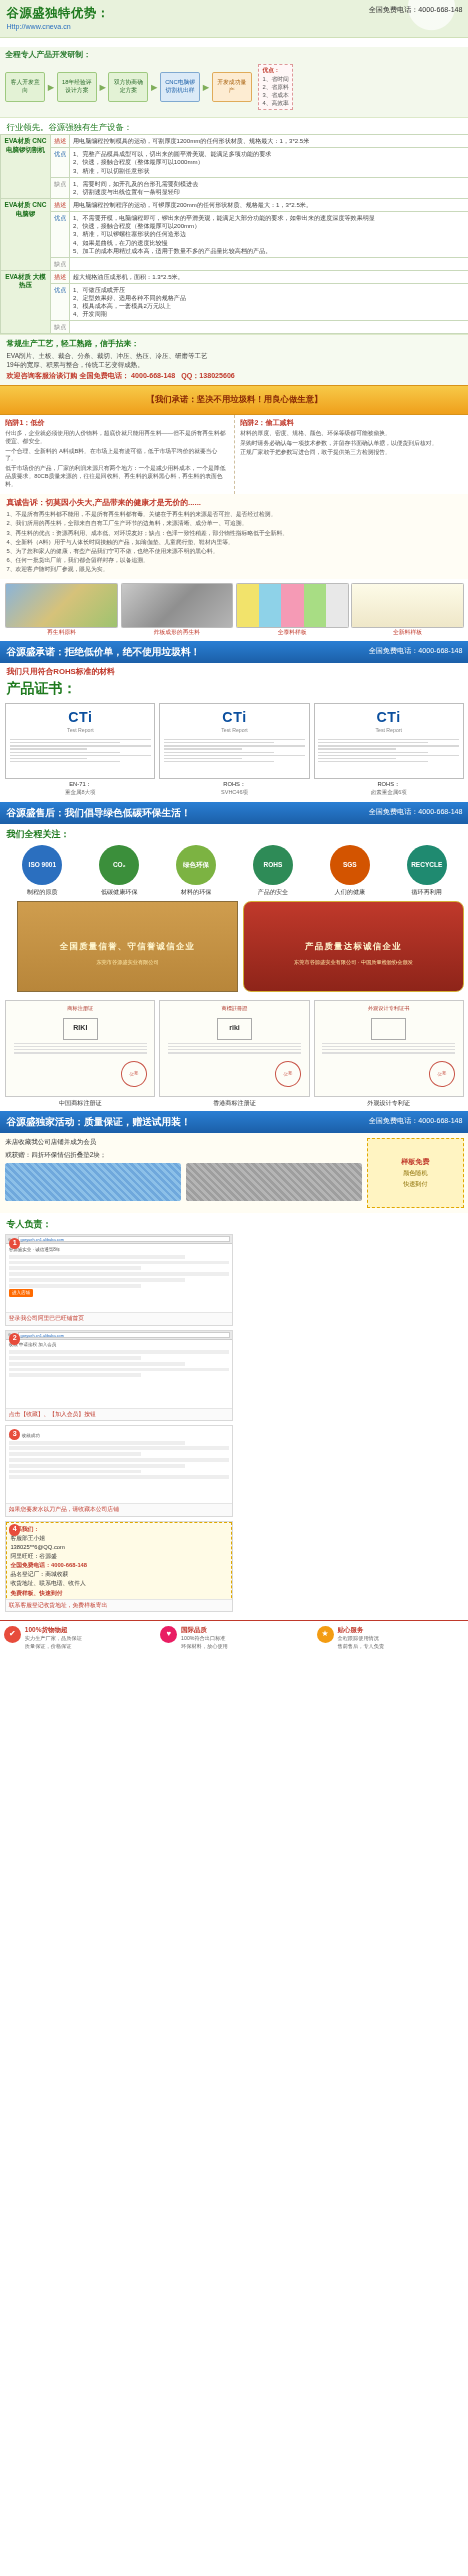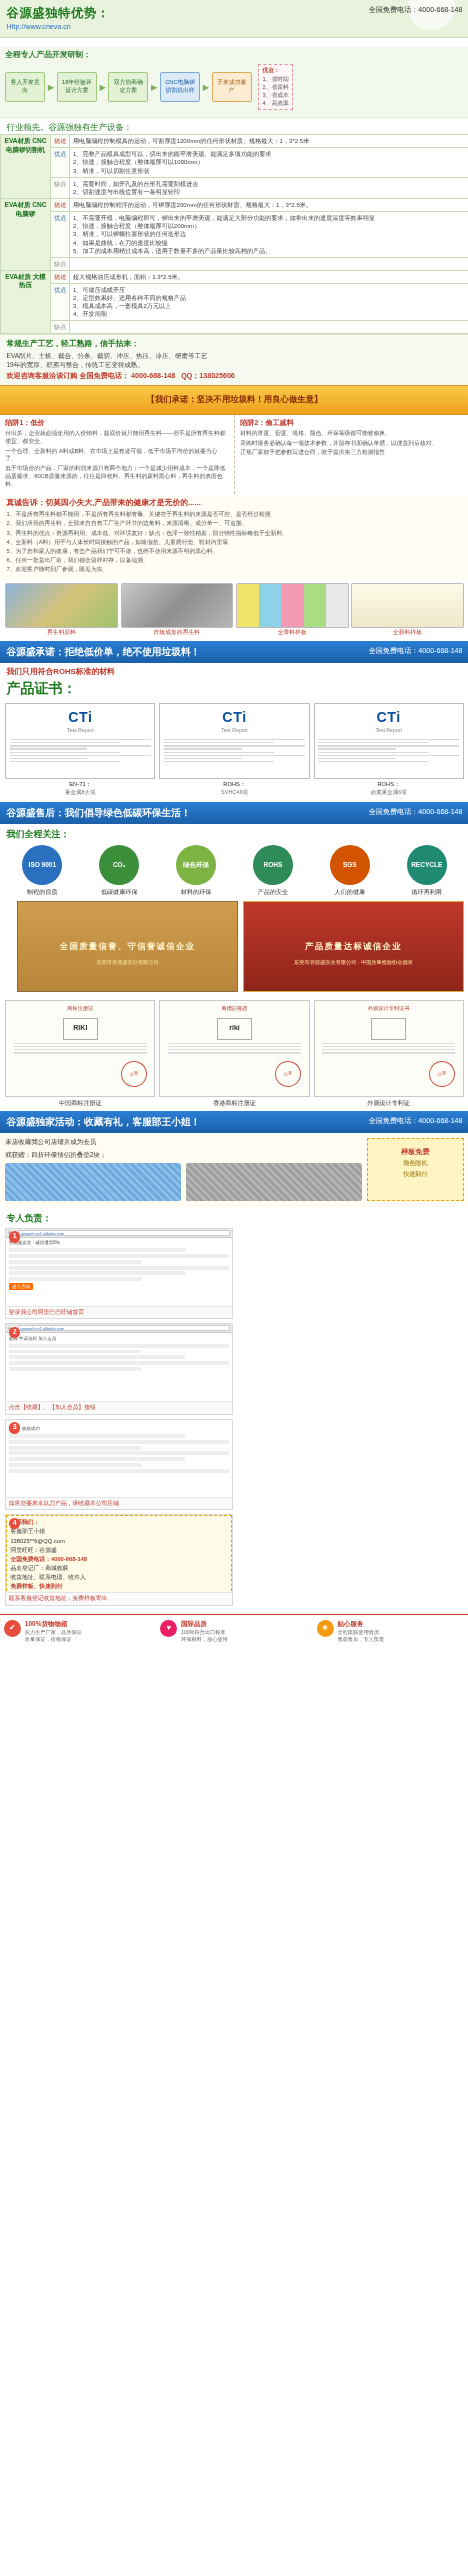--- a/index.html
+++ b/index.html
@@ -136,21 +136,21 @@
   .b3{background:#7cb342;}
   .b4{background:#2e8b57;}
   .b5{background:#d35400;}
   .b6{background:#1f8a70;}
   .attn-cap { font-size:6.1px; color:#333; margin-top:2.6px; }
 
   
   .plaques { display:flex; gap:5.2px; padding:3.9px 5.2px; }
   .plaque { flex:1; height:91px; border:1.9px solid #8a6d3b; position:relative; }
   .plaque.gold { background:linear-gradient(#cf9d4e,#b8863a);margin-left:12px; }
-  .plaque.red { background:linear-gradient(#c0392b,#8e2419); border-color:#d4af37; }
+  .plaque.red { background:linear-gradient(#c0392b,#8e2419); border-color:#d4af37;border-radius:8px; }
   .plaque .ptitle {
     position:absolute; left:0; right:0; top:44%;
     text-align:center; color:#fff6cf; font-size:8.4px; font-weight:bold; letter-spacing:1.3px;
   }
   .plaque .psub {
     position:absolute; left:0; right:0; top:64%;
     text-align:center; color:#ffe9a8; font-size:5.2px;
   }
 
   
@@ -173,21 +173,21 @@
 
   
   .gift-wrap { display:flex; padding:5.2px; gap:5.2px; background:#fffdf3; }
   .gift-left { flex:1; }
   .gift-note { font-size:6.5px; color:#333; margin-bottom:3.9px; }
   .mats { display:flex; gap:5.2px; }
   .mat { flex:1; height:38px; border-radius:2.6px; }
   .mat.blue { background:repeating-linear-gradient(45deg,#6fa8dc,#6fa8dc 2.6px,#8cc0e8 2.6px,#8cc0e8 5.2px); }
   .mat.gray { background:repeating-linear-gradient(45deg,#9e9e9e,#9e9e9e 2.6px,#b5b5b5 2.6px,#b5b5b5 5.2px); }
   .gift-right {
-    width:97px; background:#fff4c2; border:0.6px dashed #e0a800; padding:9px; text-align:center;
+    width:97px; background:#fff4c2; border:0.6px dashed #e0a800; padding:19px; text-align:center;
   }
   .gift-right .gt { color:#c0392b; font-size:7.1px; font-weight:bold; }
   .gift-right .gl { font-size:6.1px; color:#8a6d00; margin-top:1.9px; }
 
   
   .steps-title { font-size:9px; font-weight:bold; color:#1f7a1f; padding:5.2px 6.5px 1.3px; }
   .step-grid { display:flex; flex-wrap:wrap; padding:2.6px 5.2px 5.2px; gap:3.9px; }
   .step { width:calc(50% - 1.9px); border:0.6px solid #d9d9d9; background:#fafafa; position:relative; }
   .step .num {
     position:absolute; left:2.6px; top:2.6px; width:11.7px;height:11.7px;border-radius:50%;
@@ -514,21 +514,21 @@
           <div class="txtline"></div>
           <div class="txtline"></div>
           <div class="txtline"></div>
         <div class="seal">公章</div>
       </div>
       <div class="lic-cap">外观设计专利证</div>
     </div>
   </div>
 
   <div class="blue-bar">
-    <span>谷源盛独家活动：收藏有礼，客服部王小姐！</span>
+    <span>谷源盛独家活动：质量保证，赠送试用装！</span>
     <span class="right">全国免费电话：4000-668-148</span>
   </div>
 
   <div class="gift-wrap">
     <div class="gift-left">
       <div class="gift-note">来店收藏我公司店铺并成为会员</div>
       <div class="gift-note">或获赠：四折环保情侣折叠垫2块；</div>
       <div class="mats">
         <div class="mat blue"></div>
         <div class="mat gray"></div>

